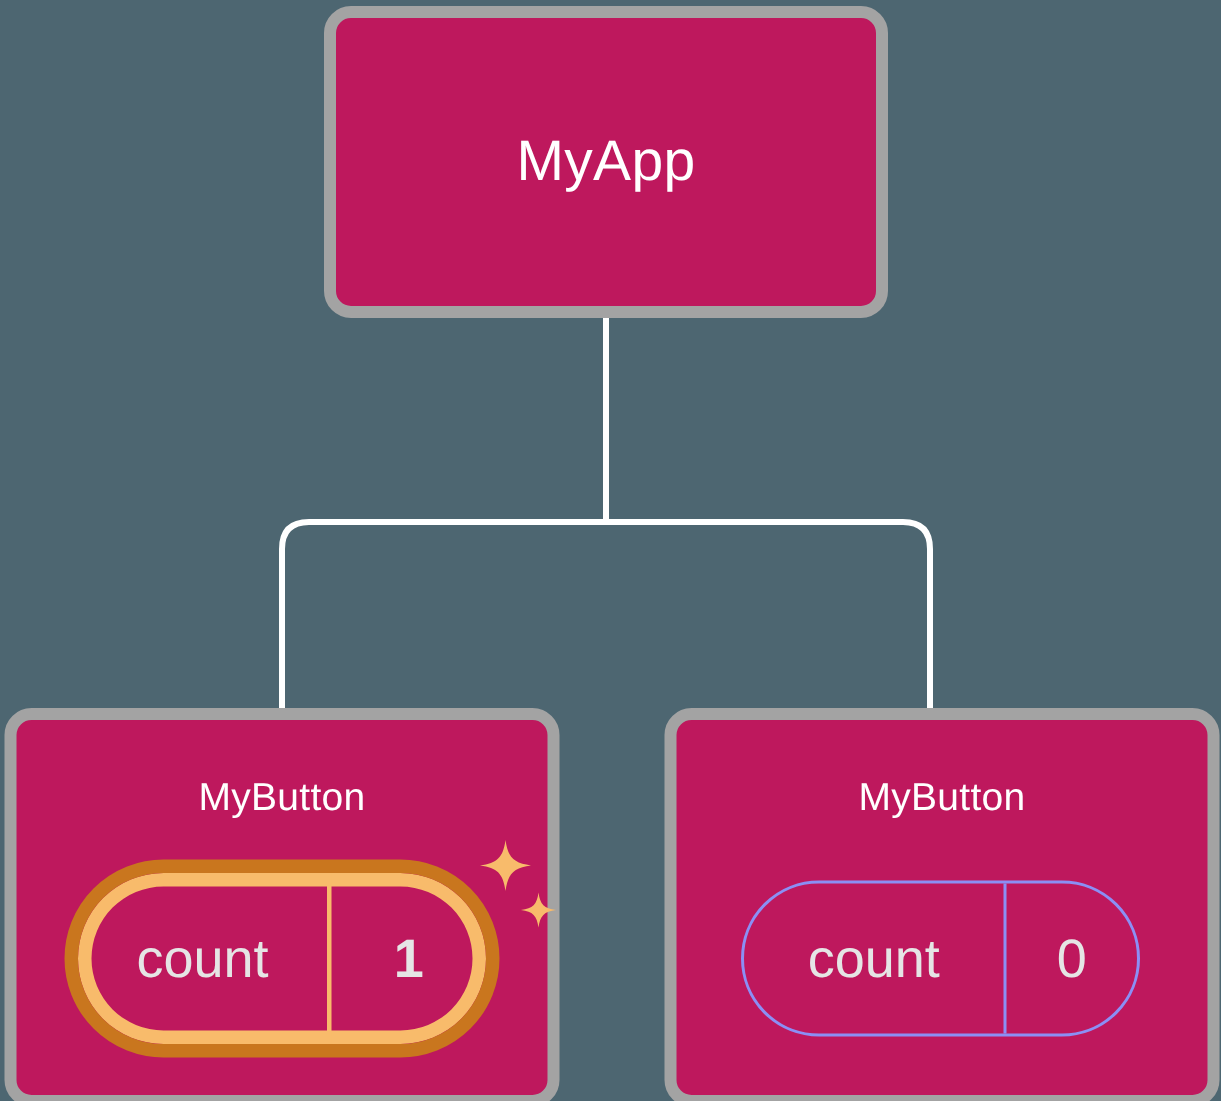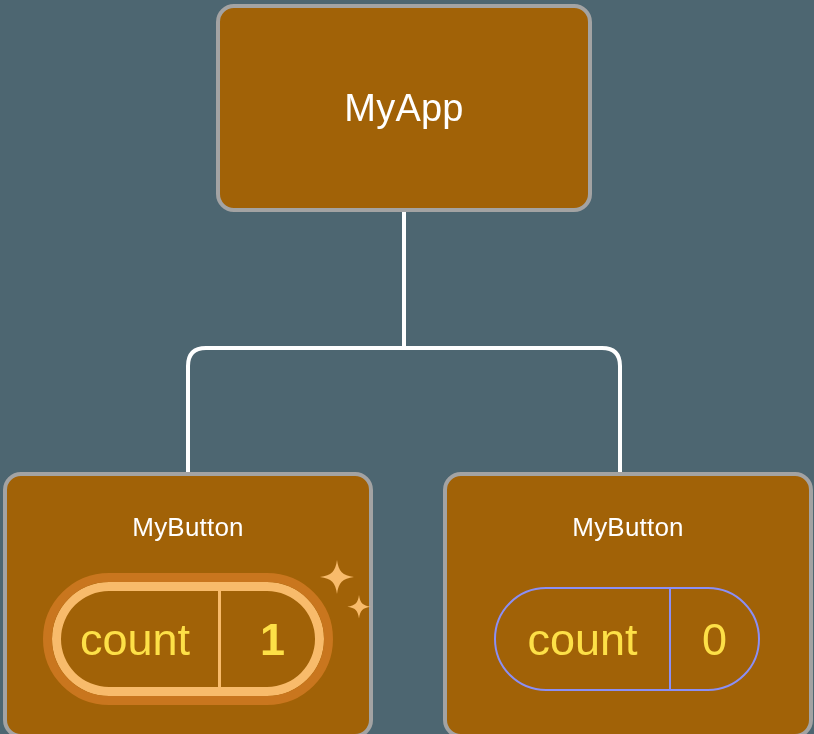--- a/index.html
+++ b/index.html
@@ -27,22 +27,22 @@
     left: 0;
     top: 0;
     width: 814px;
     height: 734px;
     pointer-events: none;
   }
 
   
   .node {
     position: absolute;
-    background: #a16207;
-    border: 4px solid #a3a3a3;
+    background: #be185d;
+    border: 8px solid #a3a3a3;
     border-radius: 18px;
     box-sizing: border-box;
     display: flex;
     flex-direction: column;
     align-items: center;
   }
   .node-root {
     left: 216px;
     top: 4px;
     width: 376px;
@@ -93,22 +93,22 @@
     width: 290px;
     height: 132px;
     border: 9px solid #c9761e;
     box-shadow: inset 0 0 0 9px #f8bb6b;
   }
 
   .pill-cell {
     display: flex;
     align-items: center;
     justify-content: center;
-    color: #fde047;
-    font-size: 45px;
+    color: #e5e5e5;
+    font-size: 36px;
     font-weight: 400;
     line-height: 1;
     white-space: nowrap;
   }
   .pill-plain .pill-key { flex: 0 0 173px; }
   .pill-plain .pill-val {
     flex: 1 1 auto;
     border-left: 2px solid #8b8ff5;
   }
   .pill-hl .pill-key { flex: 0 0 166px; }

